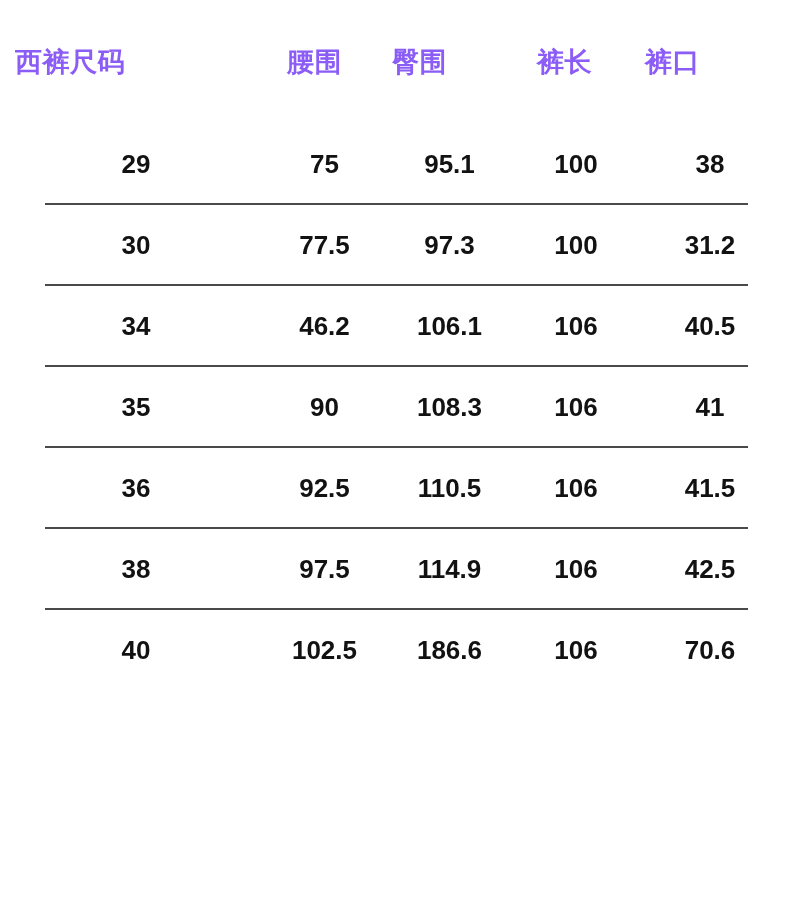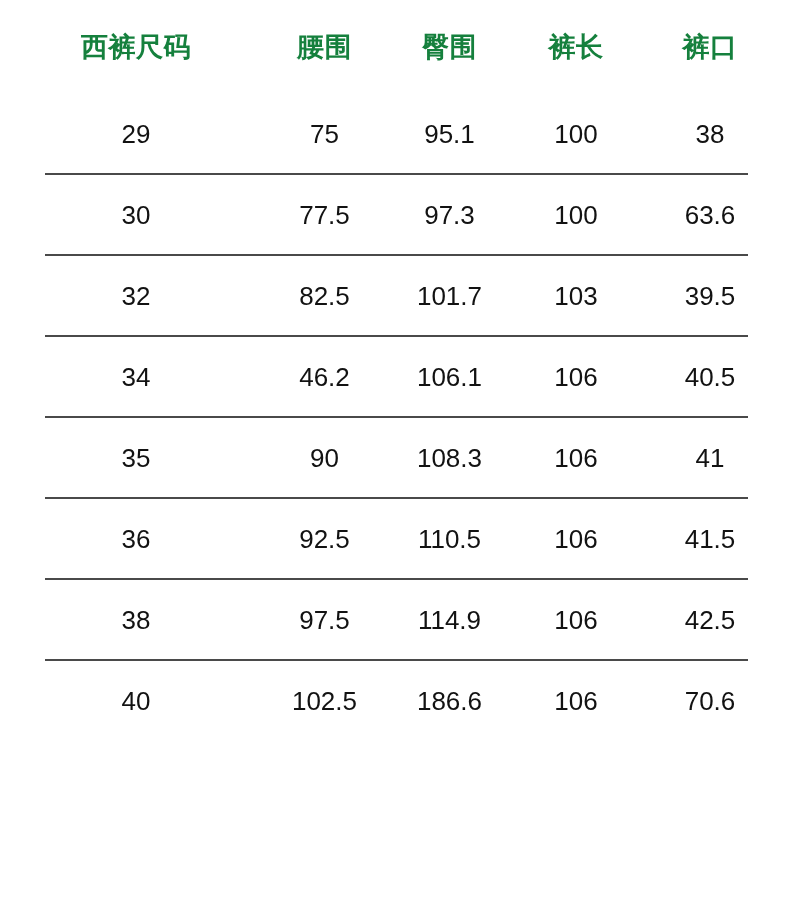--- a/index.html
+++ b/index.html
@@ -31,37 +31,37 @@
 
   
   col.c0 { width: 272px; }
   col.c1 { width: 105px; }
   col.c2 { width: 145px; }
   col.c3 { width: 108px; }
   col.c4 { width: 160px; }
 
   thead th {
     height: 94px;
-    padding: 0;
-    text-align: center;
+    padding: 15px;
+    text-align: left;
     vertical-align: middle;
     font-size: 27px;
     font-weight: 700;
     letter-spacing: 0.5px;
-    color: #15803d;
+    color: #8b5cf6;
     white-space: nowrap;
   }
 
   tbody td {
     height: 81px;
     padding: 0;
     text-align: center;
     vertical-align: middle;
     font-size: 26px;
-    font-weight: 400;
+    font-weight: 700;
     color: #121212;
     white-space: nowrap;
     position: relative;
     margin-left: 48px;
   }
 
   
   tbody tr.has-rule td::after {
     content: "";
     position: absolute;
@@ -104,28 +104,21 @@
         <td>75</td>
         <td>95.1</td>
         <td>100</td>
         <td>38</td>
       </tr>
       <tr class="has-rule">
         <td>30</td>
         <td>77.5</td>
         <td>97.3</td>
         <td>100</td>
-        <td>63.6</td>
-      </tr>
-      <tr class="has-rule">
-        <td>32</td>
-        <td>82.5</td>
-        <td>101.7</td>
-        <td>103</td>
-        <td>39.5</td>
+        <td>31.2</td>
       </tr>
       <tr class="has-rule">
         <td>34</td>
         <td>46.2</td>
         <td>106.1</td>
         <td>106</td>
         <td>40.5</td>
       </tr>
       <tr class="has-rule">
         <td>35</td>

